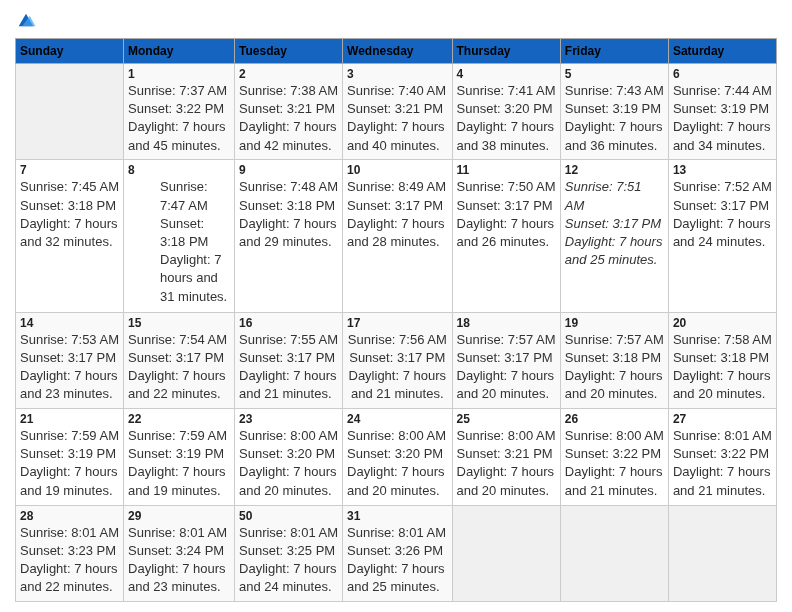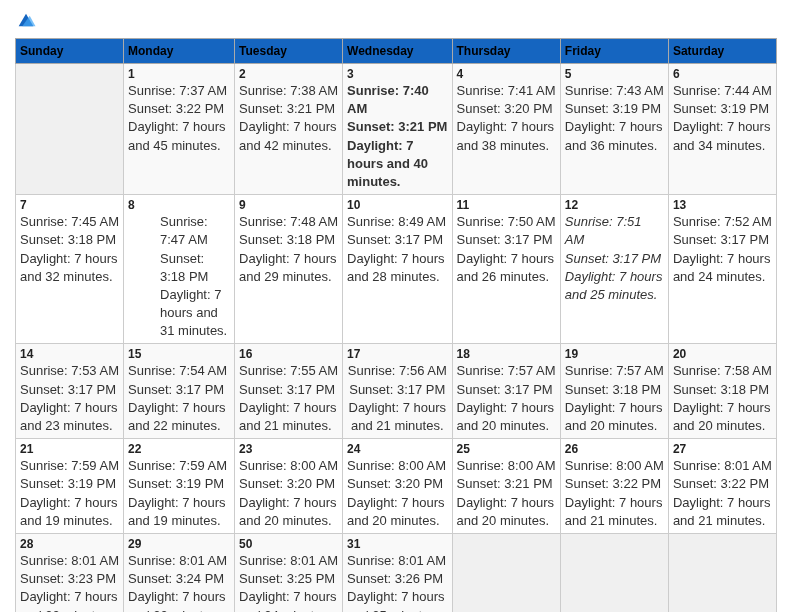--- a/index.html
+++ b/index.html
@@ -134,21 +134,21 @@
 Daylight: 7 hours and 45 minutes.</div>
           </td>
           <td>
             <div class="day-number">2</div>
             <div class="day-info" style="white-space: pre-line;">Sunrise: 7:38 AM
 Sunset: 3:21 PM
 Daylight: 7 hours and 42 minutes.</div>
           </td>
           <td>
             <div class="day-number">3</div>
-            <div class="day-info" style="white-space: pre-line; font-weight: bold;">Sunrise: 7:40 AM
+            <div class="day-info" style="white-space: pre-line;">Sunrise: 7:40 AM
 Sunset: 3:21 PM
 Daylight: 7 hours and 40 minutes.</div>
           </td>
           <td>
             <div class="day-number">4</div>
             <div class="day-info" style="white-space: pre-line;">Sunrise: 7:41 AM
 Sunset: 3:20 PM
 Daylight: 7 hours and 38 minutes.</div>
           </td>
           <td>

